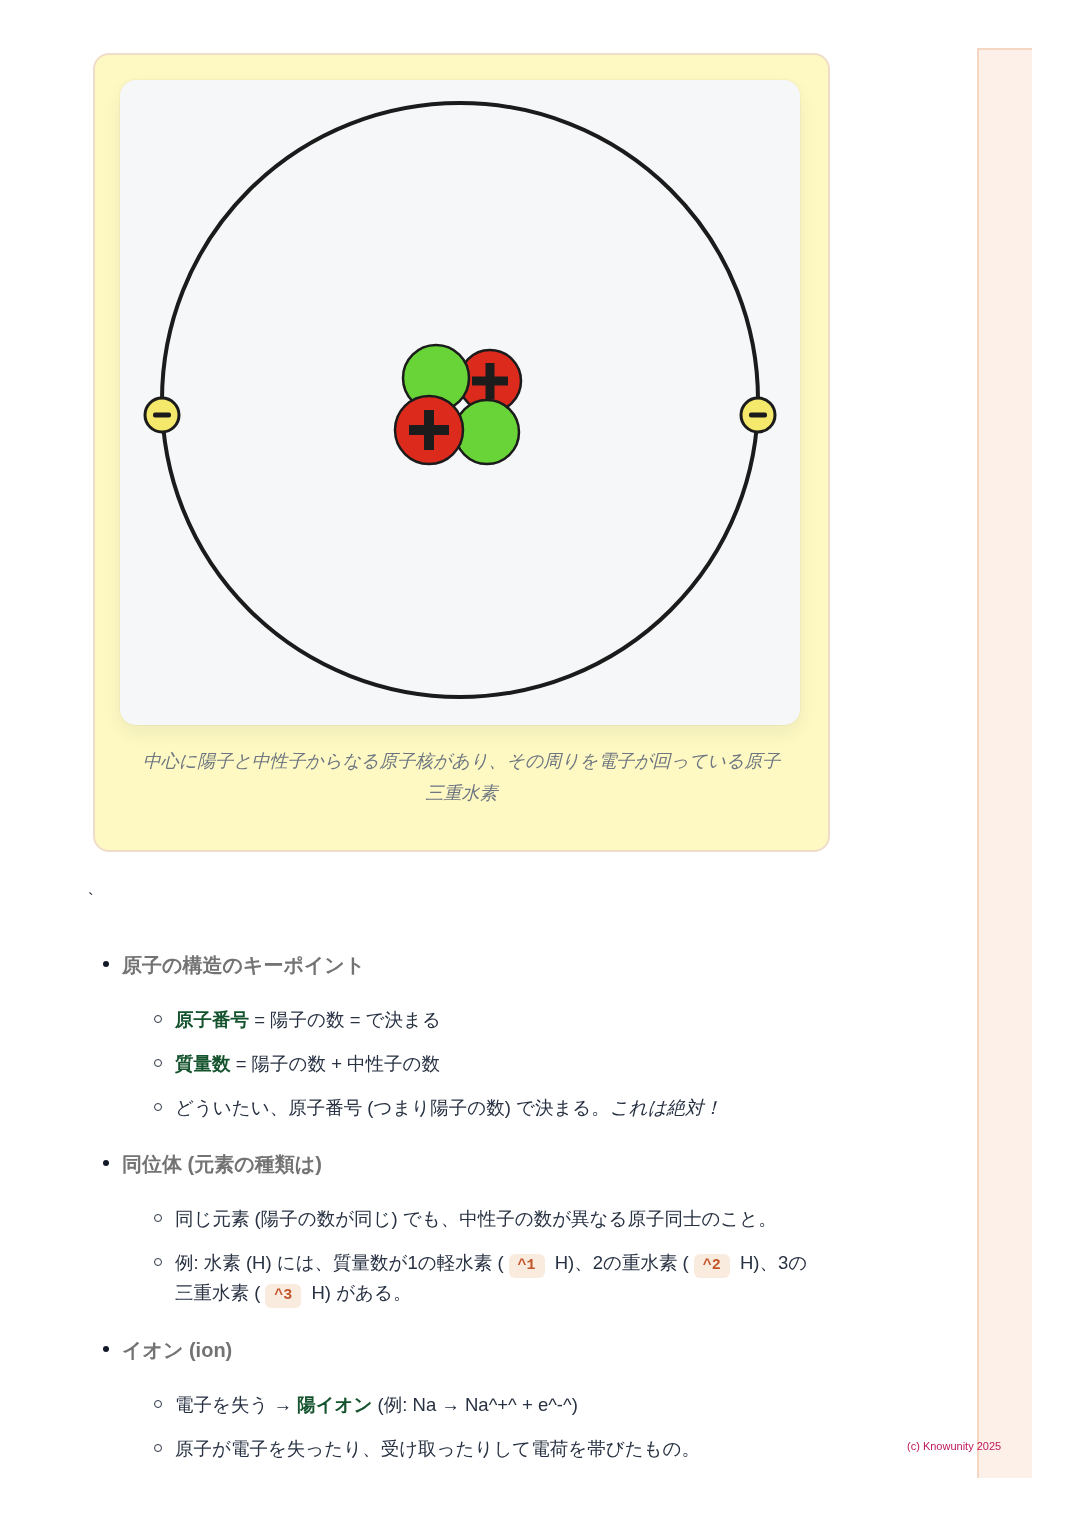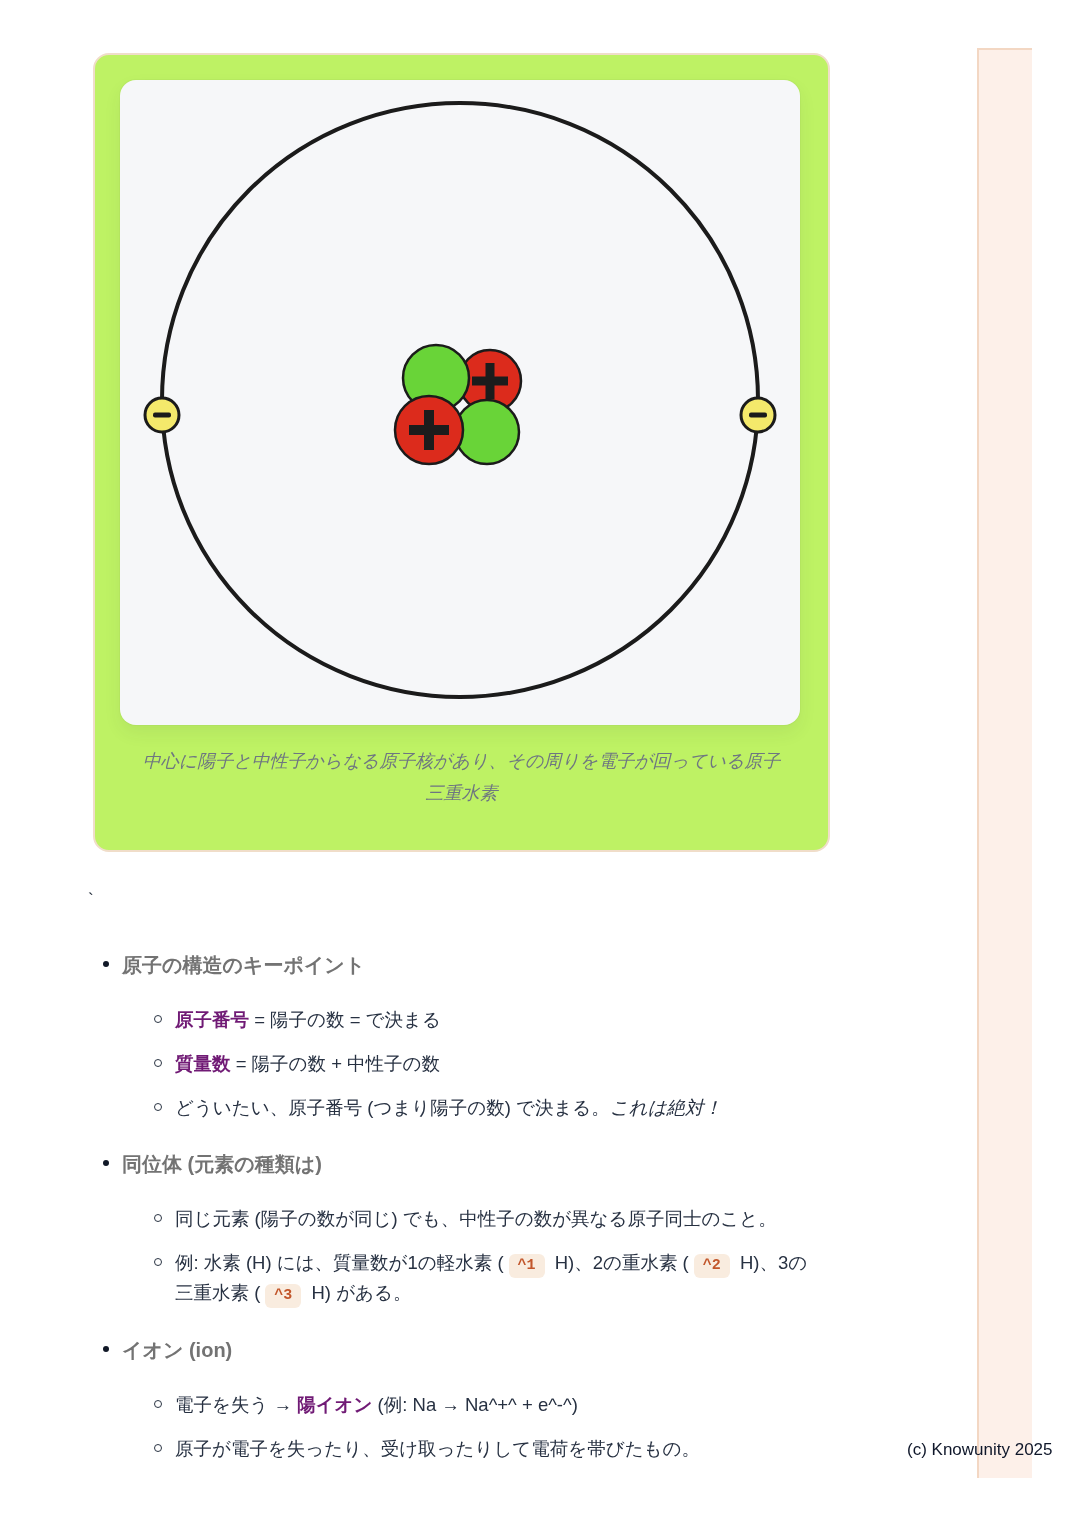--- a/index.html
+++ b/index.html
@@ -15,21 +15,21 @@
     background:#fdf0e9;
     border-left:2px solid #f3d7c3;
     border-top:2px solid #f3d7c3;
     box-sizing:border-box;
     z-index:1;
   }
 
   
   .figure-card {
     position:absolute; left:93px; top:53px; width:737px; height:799px;
-    background:#bef264;
+    background:#fef9c3;
     border:2px solid #f0ddc9;
     border-radius:16px;
     box-sizing:border-box;
     z-index:2;
   }
   .diagram-panel {
     position:absolute; left:25px; top:25px; width:680px; height:645px;
     background:#f6f7f9;
     border-radius:16px;
     box-shadow:0 8px 18px rgba(40,50,60,0.07), 0 0 0 1px rgba(40,50,60,0.03);
@@ -61,33 +61,33 @@
   ul.l2 { margin-top:25px; }
   li.li2 {
     position:relative; margin-left:32px; padding-left:21px; margin-bottom:15px;
     font-size:18.5px; line-height:29px; color:#273142;
   }
   li.li2::before {
     content:""; position:absolute; left:0; top:10px;
     width:6px; height:6px; border:1.6px solid #2b3544; border-radius:50%;
     background:transparent;
   }
-  .b { font-weight:bold; color:#701a75; }
+  .b { font-weight:bold; color:#14532d; }
   .i { font-style:italic; }
   .code {
     display:inline-block; background:#f9ecdf; color:#c2562b;
     font-family:"Liberation Mono","DejaVu Sans Mono",monospace;
     font-size:15px; font-weight:bold;
     padding:3px 9px; border-radius:6px; margin:0 5px;
     line-height:18px; vertical-align:baseline;
   }
 
   .copyright {
     position:absolute; left:907px; top:1440px;
-    font-size:17px; color:#0f172a; z-index:3;
+    font-size:11px; color:#be185d; z-index:3;
   }
 </style>
 </head>
 <body>
 
 <div class="side-stripe"></div>
 
 <div class="figure-card">
   <div class="diagram-panel">
     <svg viewBox="0 0 680 645" xmlns="http://www.w3.org/2000/svg">

